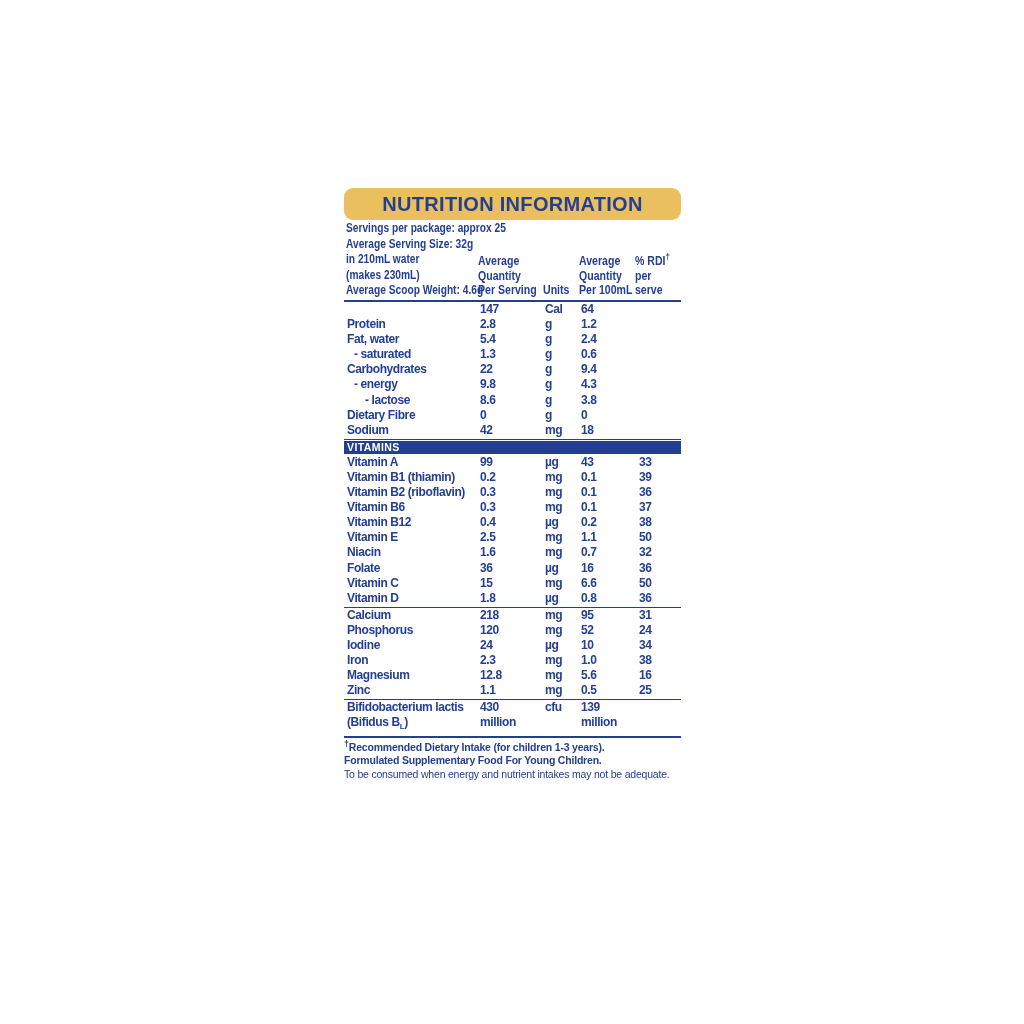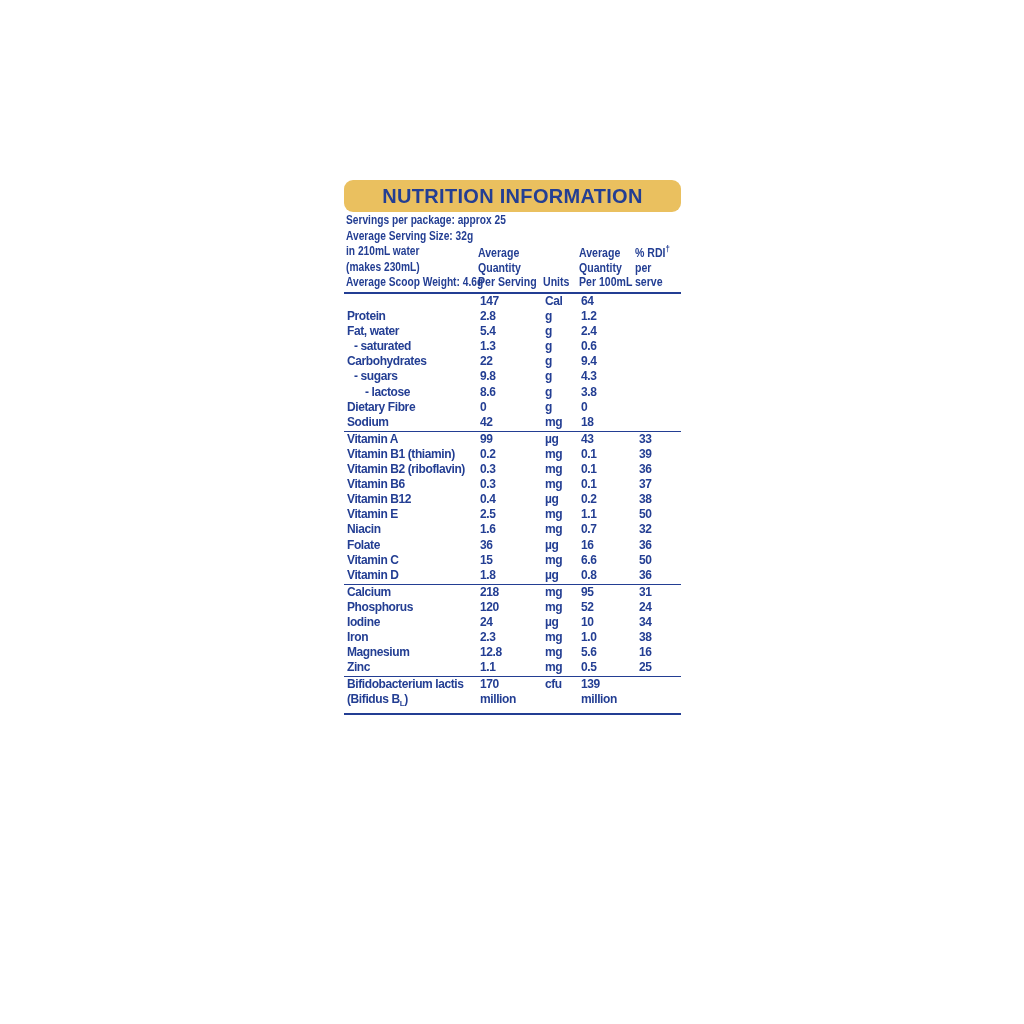--- a/index.html
+++ b/index.html
@@ -9,21 +9,21 @@
   * { margin: 0; padding: 0; box-sizing: border-box; }
   html, body { width: 1024px; height: 1024px; background: #ffffff; }
   body {
     font-family: "Liberation Sans", sans-serif;
     color: var(--navy);
     position: relative;
   }
   .panel {
     position: absolute;
     left: 344px;
-    top: 180px;
+    top: 188px;
     width: 337px;
   }
   .title-bar {
     height: 32px;
     background: var(--gold);
     border-radius: 9px;
     text-align: center;
     line-height: 32px;
     font-weight: 700;
     font-size: 20px;
@@ -149,21 +149,21 @@
         <div class="cell c-rdi"></div>
       </div>
       <div class="trow">
         <div class="cell c-label">Carbohydrates</div>
         <div class="cell c-serv">22</div>
         <div class="cell c-units">g</div>
         <div class="cell c-100">9.4</div>
         <div class="cell c-rdi"></div>
       </div>
       <div class="trow">
-        <div class="cell c-label ind1">- sugars</div>
+        <div class="cell c-label ind1">- energy</div>
         <div class="cell c-serv">9.8</div>
         <div class="cell c-units">g</div>
         <div class="cell c-100">4.3</div>
         <div class="cell c-rdi"></div>
       </div>
       <div class="trow">
         <div class="cell c-label ind2">- lactose</div>
         <div class="cell c-serv">8.6</div>
         <div class="cell c-units">g</div>
         <div class="cell c-100">3.8</div>
@@ -179,20 +179,21 @@
       <div class="trow">
         <div class="cell c-label">Sodium</div>
         <div class="cell c-serv">42</div>
         <div class="cell c-units">mg</div>
         <div class="cell c-100">18</div>
         <div class="cell c-rdi"></div>
       </div>
     </div>
 
   <div class="section-rule"></div>
+  <div class="section-bar">VITAMINS</div>
 
   <div>
       <div class="trow">
         <div class="cell c-label">Vitamin A</div>
         <div class="cell c-serv">99</div>
         <div class="cell c-units">µg</div>
         <div class="cell c-100">43</div>
         <div class="cell c-rdi">33</div>
       </div>
       <div class="trow">
@@ -308,27 +309,32 @@
     </div>
 
   <div class="section-rule"></div>
 
   <div class="trow prob-row">
     <div class="cell c-label">
       <span>Bifidobacterium lactis</span><br>
       <span><span>(Bifidus B</span><sub class="small">L</sub><span>)</span></span>
     </div>
     <div class="cell c-serv">
-      <span>170</span><br>
+      <span>430</span><br>
       <span>million</span>
     </div>
     <div class="cell c-units">cfu</div>
     <div class="cell c-100">
       <span>139</span><br>
       <span>million</span>
     </div>
     <div class="cell c-rdi"></div>
   </div>
 
   <div class="foot-rule"></div>
 
+  <div class="footnotes">
+    <div class="fn-bold"><sup class="dag">†</sup><span>Recommended Dietary Intake (for children 1-3 years).</span></div>
+    <div class="fn-bold">Formulated Supplementary Food For Young Children.</div>
+    <div class="fn-reg">To be consumed when energy and nutrient intakes may not be adequate.</div>
+  </div>
 
 </div>
 
 </body></html>

